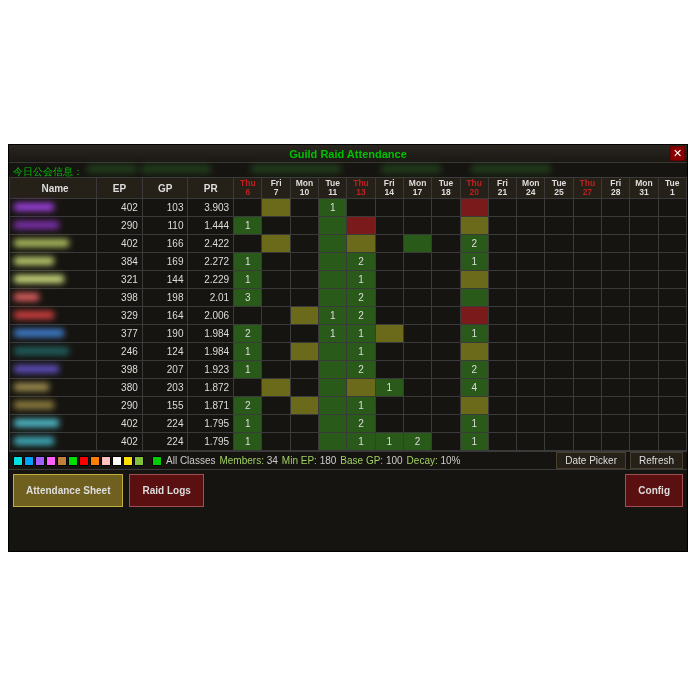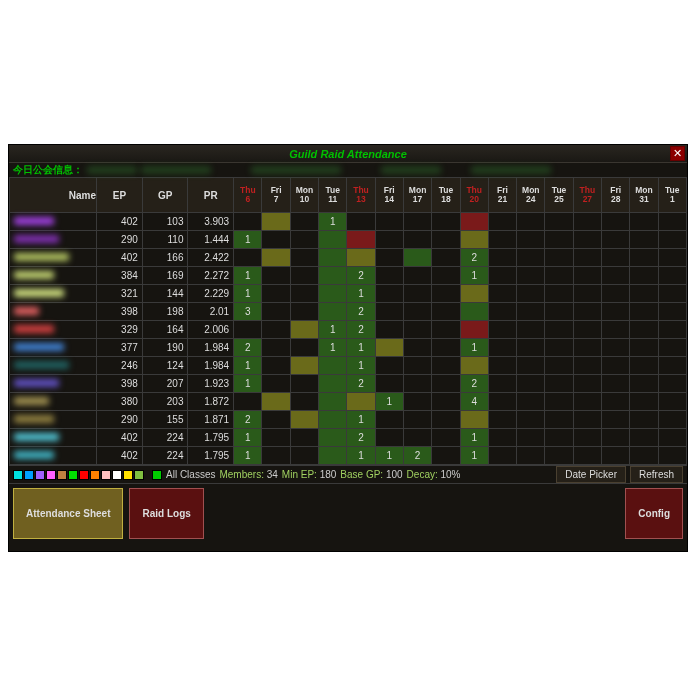--- a/index.html
+++ b/index.html
@@ -1,45 +1,45 @@
 <!DOCTYPE html>
 <html><head>
 <meta charset="utf-8">
 <style>
 * { box-sizing: border-box; margin: 0; padding: 0; }
 body { background: #fff; width: 696px; height: 696px; font-family: Arial, sans-serif; overflow: hidden; }
 .window { position: absolute; left: 8px; top: 144px; width: 680px; height: 408px; background: #161410; border: 1px solid #000; }
 .titlebar { height: 18px; background: linear-gradient(#2a2620,#1a1814); border-bottom: 1px solid #3a3630; display: flex; align-items: center; justify-content: center; position: relative; }
-.title { color: #00c000; font-size: 11px; font-weight: bold; font-style: italic; }
+.title { color: #00c000; font-size: 11px; font-weight: bold; }
 .close { position: absolute; right: 2px; top: 1px; width: 15px; height: 15px; background: #8b0000; color: #fff; font-size: 11px; display: flex; align-items: center; justify-content: center; cursor: pointer; border: 1px solid #600; }
-.notice { color: #00c000; font-size: 10px; padding: 2px 4px; display: flex; align-items: center; height: 14px; font-weight: bold; }
+.notice { color: #00c000; font-size: 10px; padding: 2px 4px; display: flex; align-items: flex-start; height: 14px; }
 .blur { filter: blur(3px); background: rgba(60,160,60,.3); height: 8px; margin-left: 4px; border-radius: 2px; }
 .grid-wrap { overflow: hidden; }
 table { border-collapse: collapse; width: 100%; }
 th, td { border: 1px solid #3a3a3a; font-size: 10px; color: #ddd; text-align: center; padding: 0; height: 18px; }
 th { background: #252018; font-weight: bold; }
-th.name { width: 80px; text-align: right; padding-left: 4px; }
+th.name { width: 80px; text-align: center; padding-left: 4px; }
 th.stat { width: 42px; }
-th.date { width: 26px; line-height: 9px; font-size: 8.5px; padding: 8px 0; }
+th.date { width: 26px; line-height: 9px; font-size: 8.5px; padding: 1px 0; }
 th.date.red { color: #c02020; }
 td.name { text-align: left; padding-left: 4px; }
 td.stat { text-align: right; padding-right: 4px; }
 .nameblur { display: inline-block; height: 8px; filter: blur(3px); border-radius: 2px; }
 td.c-g { background: #2a5a1a; }
 td.c-y { background: #6a6a1a; }
 td.c-r { background: #7a1a1a; }
 .footer1 { display: flex; align-items: center; padding: 2px 4px; height: 18px; gap: 4px; border-top: 1px solid #3a3a3a; }
 .colorsquares { display: flex; gap: 1px; }
 .cs { width: 10px; height: 10px; border: 1px solid #000; }
 .allclasses-box { width: 10px; height: 10px; background: #0c0; border: 1px solid #000; margin-left: 4px; }
 .fstat { font-size: 10px; color: #ccc; }
 .fstat b { color: #a0d060; font-weight: normal; }
 .fbtn { background: #252018; border: 1px solid #4a4030; color: #ddd; font-size: 10px; padding: 2px 8px; cursor: pointer; }
 .footer2 { display: flex; align-items: center; padding: 4px; gap: 6px; border-top: 1px solid #3a3a3a; }
-.tab { background: #5a1010; border: 1px solid #a05050; color: #ddd; font-size: 10px; padding: 19px 12px; cursor: pointer; font-weight: bold; }
+.tab { background: #5a1010; border: 1px solid #a05050; color: #ddd; font-size: 10px; padding: 10px 12px; cursor: pointer; font-weight: bold; }
 .tab.active { background: #706020; border: 1px solid #c0b040; }
 </style>
 </head>
 <body>
 
 <div class="window">
   <div class="titlebar">
     <span class="title">Guild Raid Attendance</span>
     <div class="close">✕</div>
   </div>

